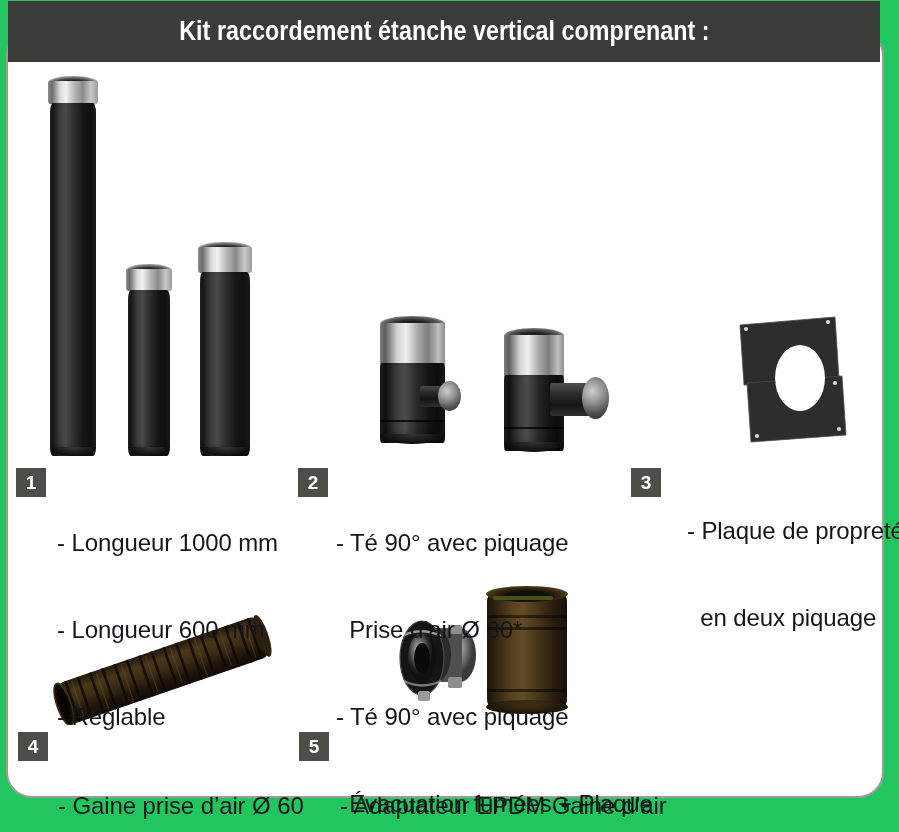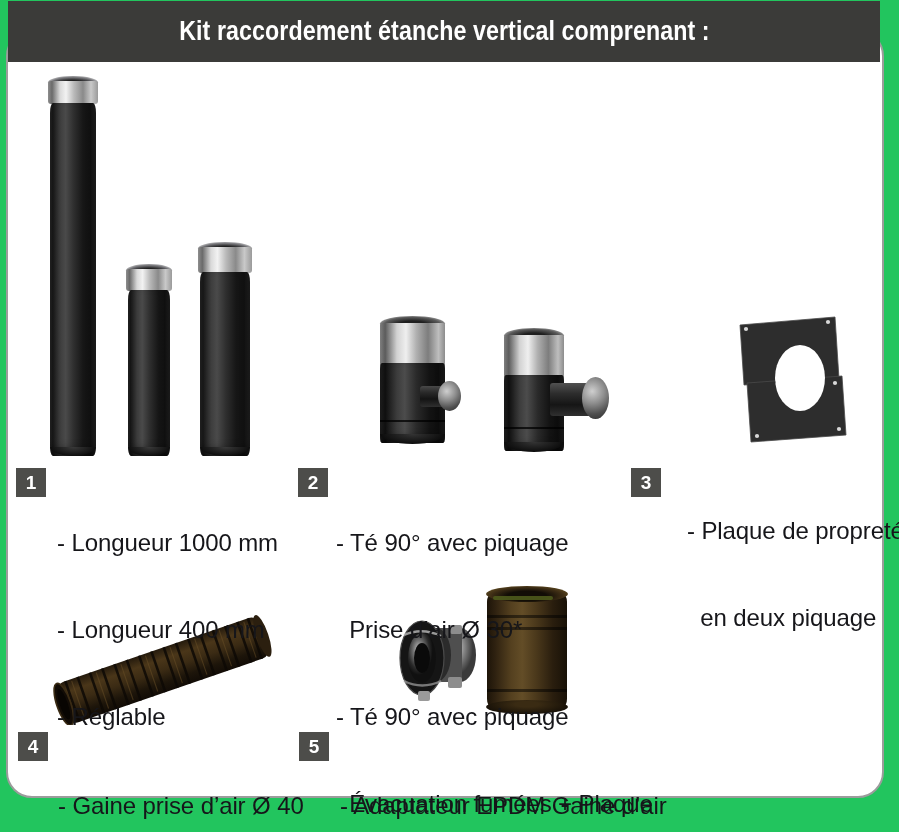--- a/index.html
+++ b/index.html
@@ -404,41 +404,41 @@
       </div>
     </div>
 
   </div>
 
   <div class="layer">
 
     <div class="badge" style="left:16px; top:468px;">1</div>
     <div class="caption" style="left:57px; top:470px;">
       <span class="ln">- Longueur 1000 mm</span>
-      <span class="ln">- Longueur 400 mm</span>
+      <span class="ln">- Longueur 600 mm</span>
       <span class="ln">- Réglable</span>
     </div>
 
     <div class="badge" style="left:298px; top:468px;">2</div>
     <div class="caption" style="left:336px; top:470px;">
       <span class="ln">- Té 90° avec piquage</span>
       <span class="ln">  Prise d’air Ø 30*</span>
       <span class="ln">- Té 90° avec piquage</span>
       <span class="ln">  Évacuation fumées + Plaque</span>
     </div>
 
     <div class="badge" style="left:631px; top:468px;">3</div>
     <div class="caption" style="left:668px; top:458px;margin-left:19px;">
       <span class="ln">- Plaque de propreté</span>
       <span class="ln">  en deux piquage</span>
     </div>
 
     <div class="badge" style="left:18px; top:732px;">4</div>
     <div class="caption" style="left:58px; top:733px;">
-      <span class="ln">- Gaine prise d’air Ø 40</span>
+      <span class="ln">- Gaine prise d’air Ø 60</span>
       
     </div>
 
     <div class="badge" style="left:299px; top:732px;">5</div>
     <div class="caption" style="left:340px; top:733px;">
       <span class="ln">- Adaptateur EPDM Gaine d’air</span>
       
       
     </div>
 

